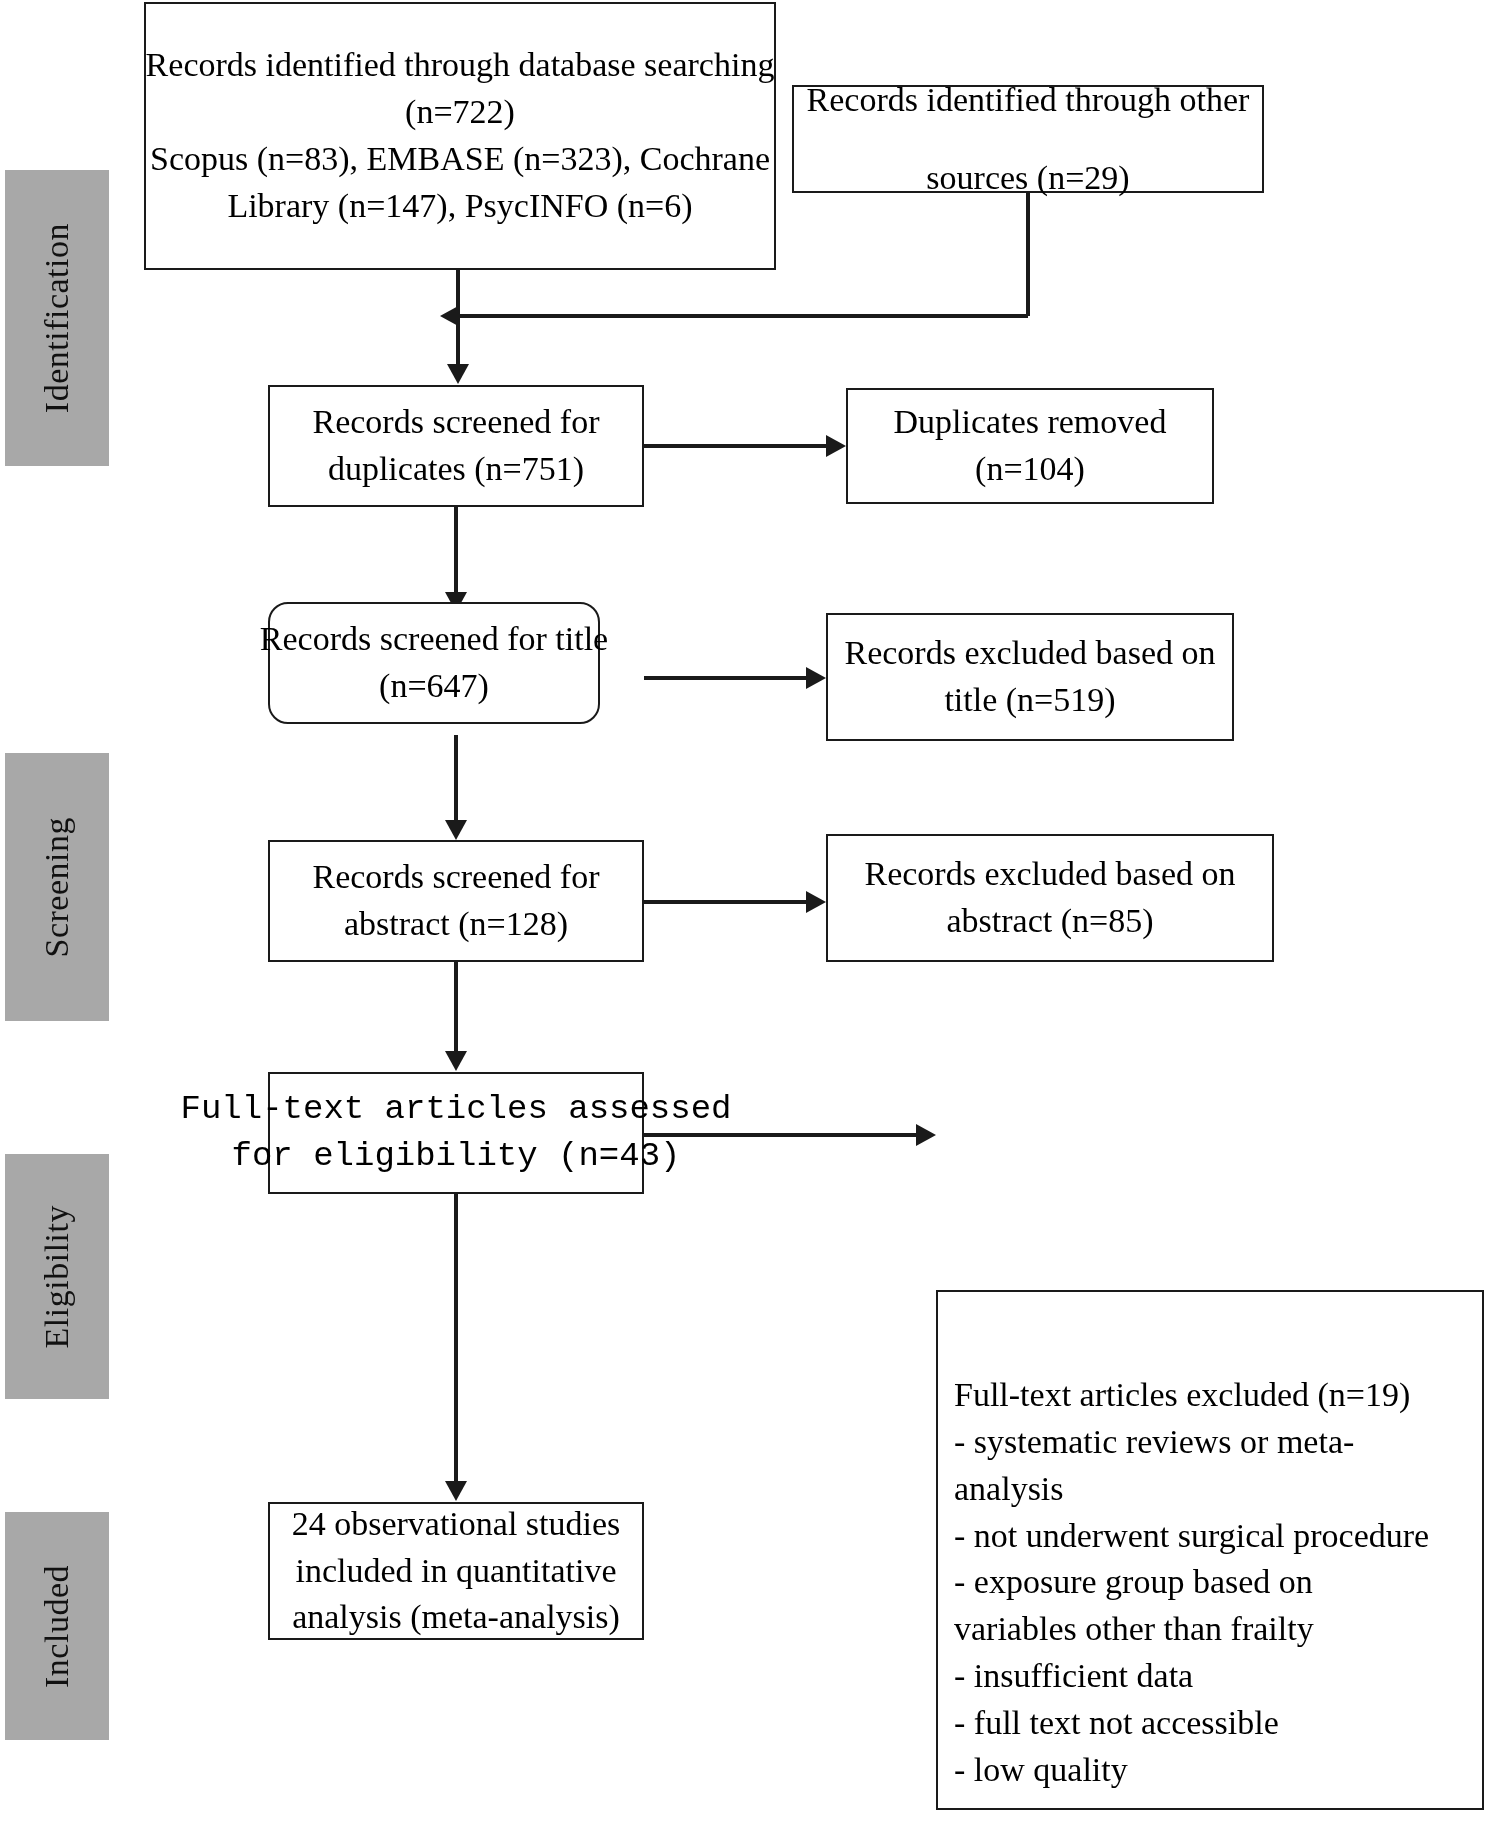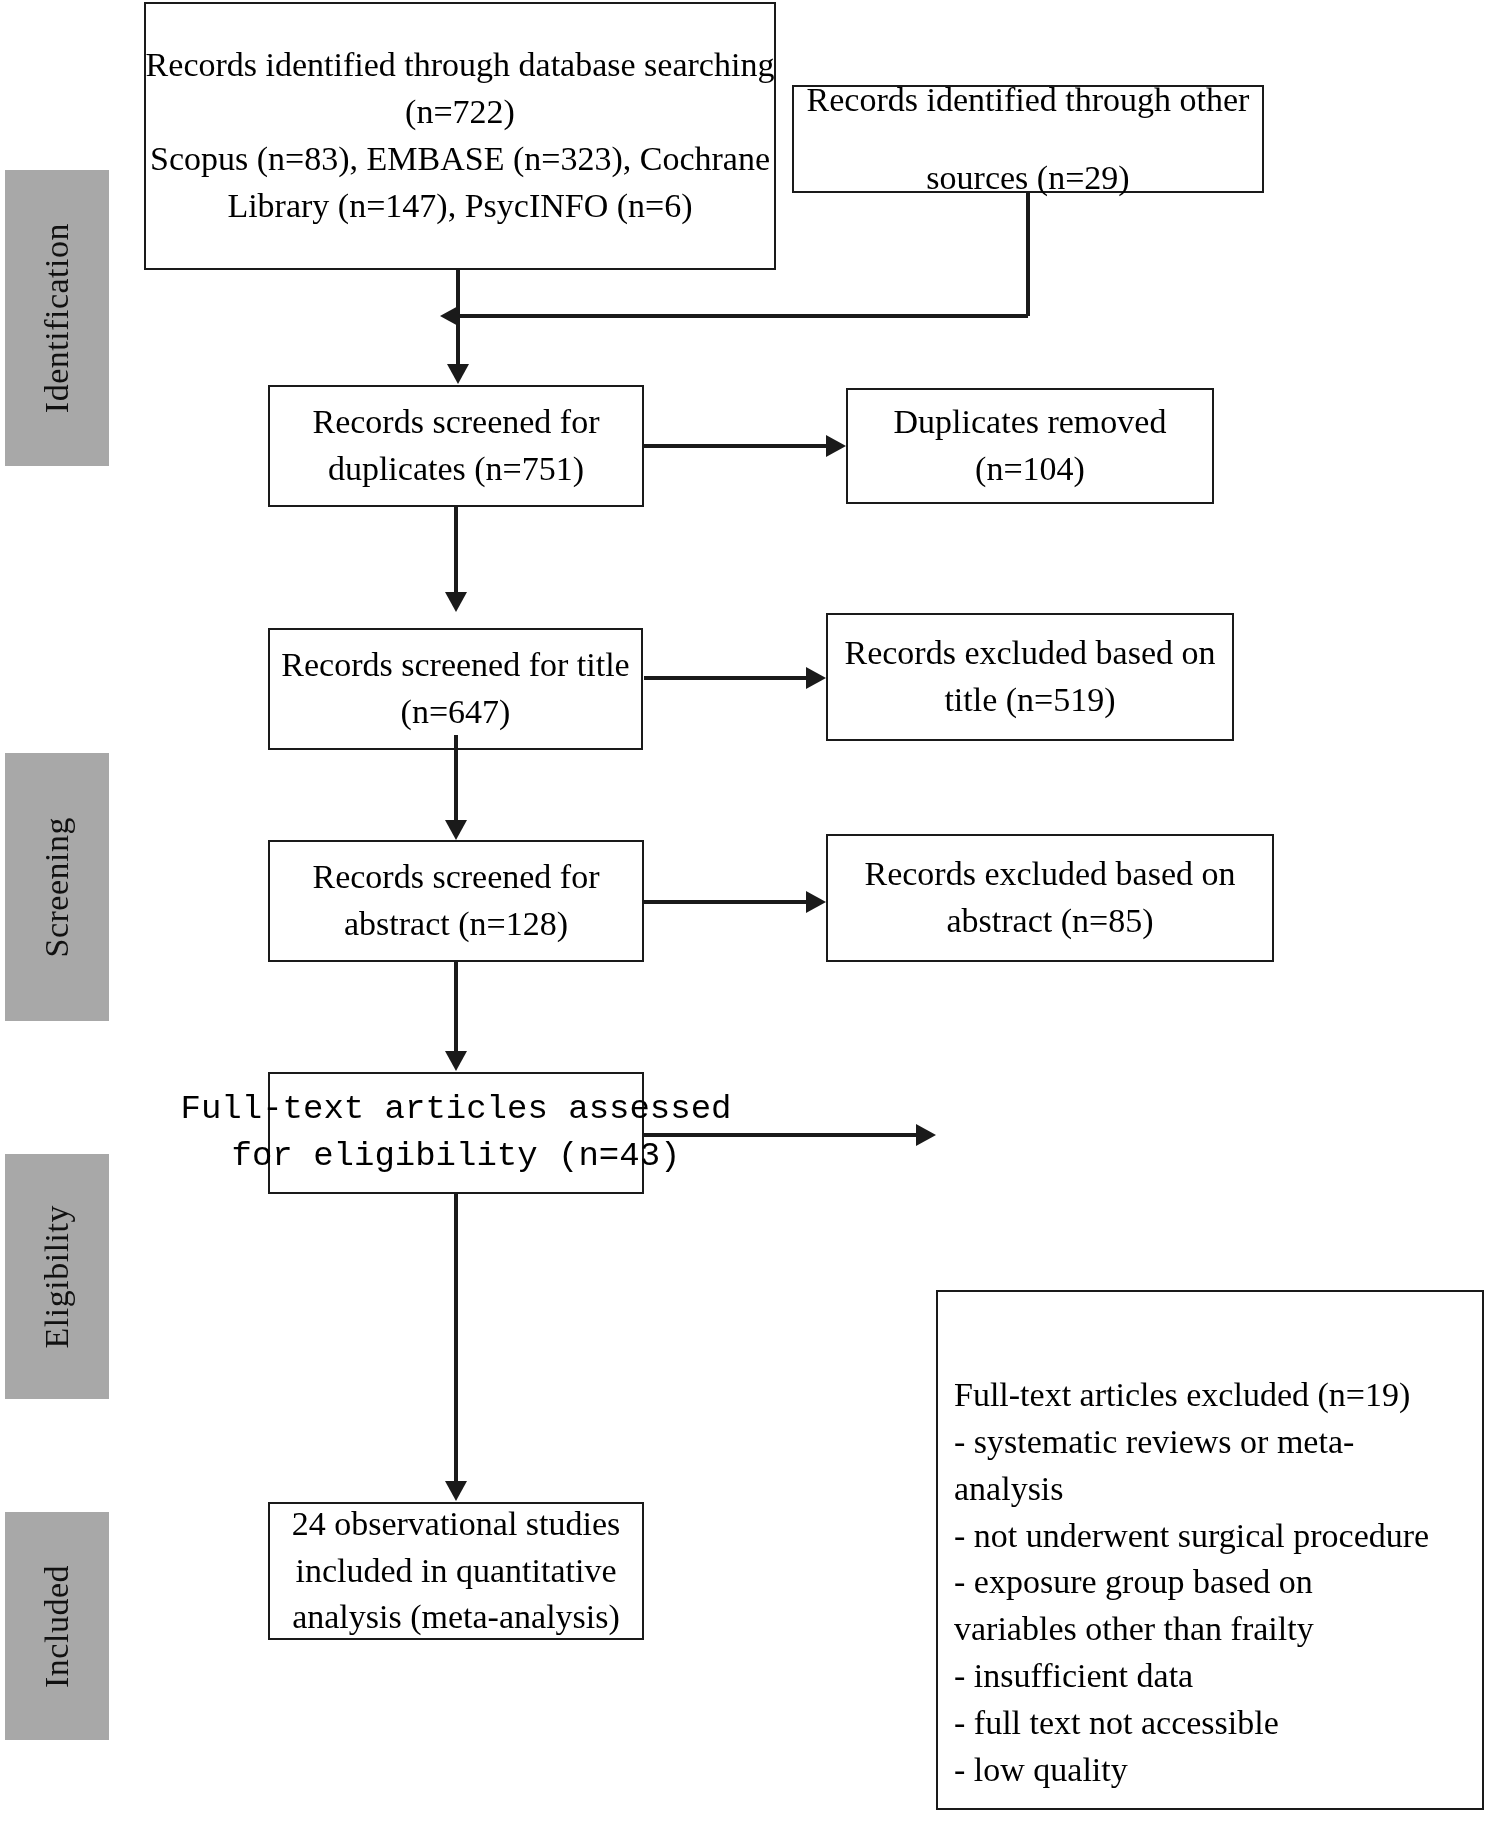--- a/index.html
+++ b/index.html
@@ -143,21 +143,21 @@
     <div class="line">Duplicates removed</div>
     <div class="line">(n=104)</div>
   </div>
 
   <div class="hline" style="left:644px; top:444px; width:184px;"></div>
   <div class="arrow-right" style="left:826px; top:435px;"></div>
 
   <div class="vline" style="left:454px; top:507px; height:88px;"></div>
   <div class="arrow-down" style="left:445px; top:592px;"></div>
 
-  <div class="box center" style="left:268px; top:628px; width:375px; height:122px;">
+  <div class="box center" style="left:268px; top:602px; width:332px; height:122px;border-radius:20px;">
     <div class="line">Records screened for title</div>
     <div class="line">(n=647)</div>
   </div>
 
   <div class="box center" style="left:826px; top:613px; width:408px; height:128px;">
     <div class="line">Records excluded based on</div>
     <div class="line">title (n=519)</div>
   </div>
 
   <div class="hline" style="left:644px; top:676px; width:164px;"></div>

